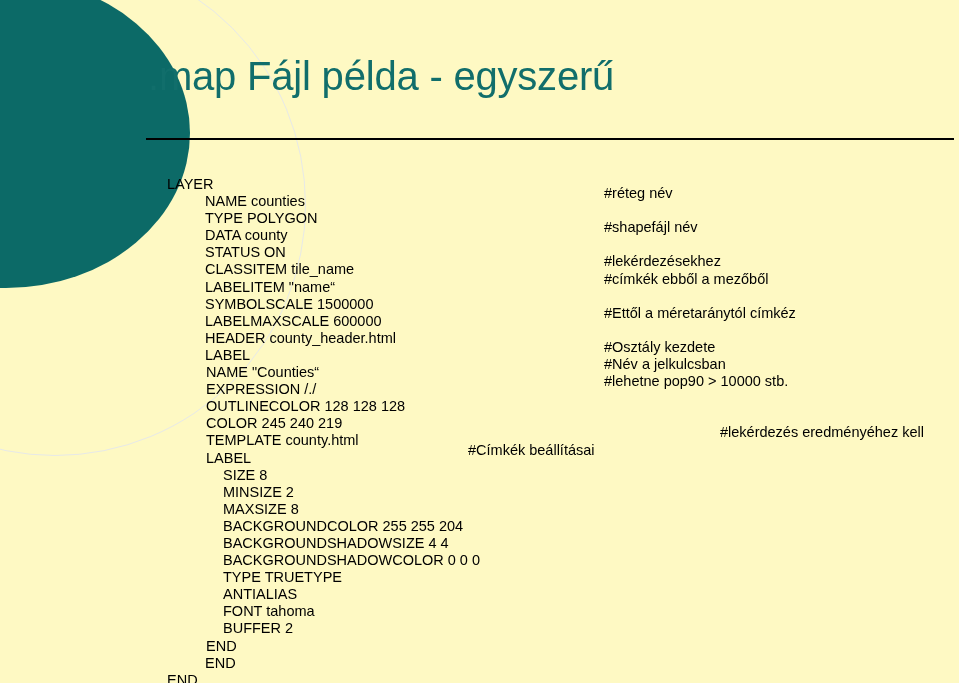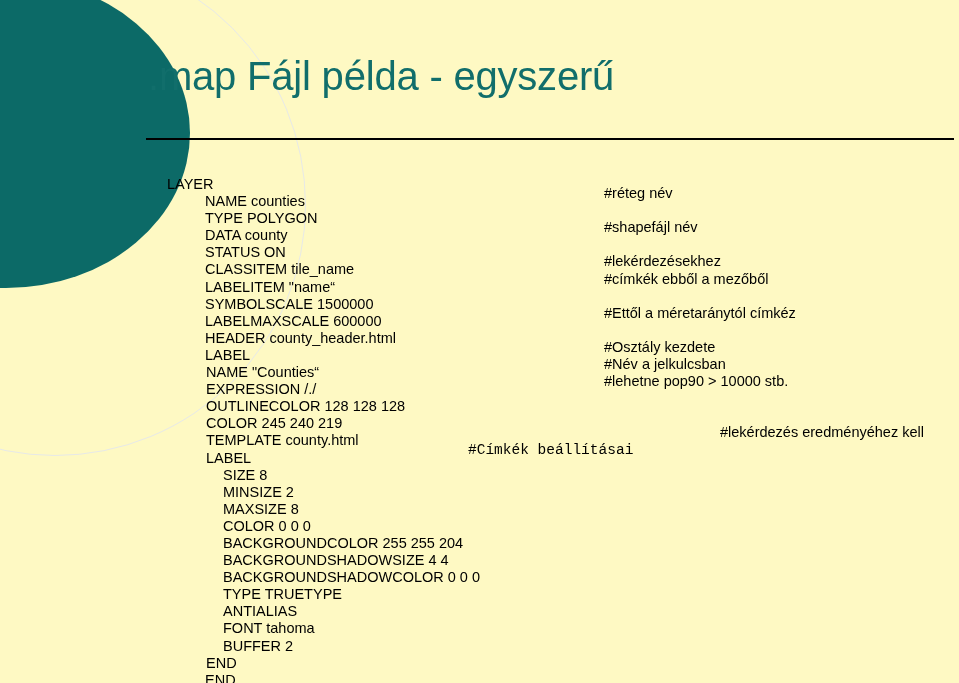--- a/index.html
+++ b/index.html
@@ -88,21 +88,21 @@
 
   
   .ind0 { left: 167px; }
   .ind1 { left: 189px; margin-left: 16px; }
   .ind2 { left: 206px; }
   .ind3 { left: 223px; }
 
   
   .cc-main { left: 604px; }
   .cc-a    { left: 720px; }
-  .cc-b    { left: 468px; font-family: Liberation Mono, monospace; }
+  .cc-b    { left: 468px; }
 </style>
 </head>
 <body>
 
 <div id="slide">
 
   <div class="deco-arc"></div>
   <div class="deco-circle"></div>
 
   <div id="title">.map Fájl példa - egyszerű</div>
@@ -122,21 +122,20 @@
       <div class="code-line"><span class="code-text ind1">LABEL</span><span class="comment-text cc-main">#Osztály kezdete</span></div>
       <div class="code-line"><span class="code-text ind2">NAME "Counties“</span><span class="comment-text cc-main">#Név a jelkulcsban</span></div>
       <div class="code-line"><span class="code-text ind2">EXPRESSION /./</span><span class="comment-text cc-main">#lehetne pop90 &gt; 10000 stb.</span></div>
       <div class="code-line"><span class="code-text ind2">OUTLINECOLOR 128 128 128</span></div>
       <div class="code-line"><span class="code-text ind2">COLOR 245 240 219</span></div>
       <div class="code-line"><span class="code-text ind2">TEMPLATE county.html</span><span class="comment-text cc-a">#lekérdezés eredményéhez kell</span></div>
       <div class="code-line"><span class="code-text ind2">LABEL</span><span class="comment-text cc-b">#Címkék beállításai</span></div>
       <div class="code-line"><span class="code-text ind3">SIZE 8</span></div>
       <div class="code-line"><span class="code-text ind3">MINSIZE 2</span></div>
       <div class="code-line"><span class="code-text ind3">MAXSIZE 8</span></div>
-      <div class="code-line"><span class="code-text ind3">COLOR 0 0 0</span></div>
       <div class="code-line"><span class="code-text ind3">BACKGROUNDCOLOR 255 255 204</span></div>
       <div class="code-line"><span class="code-text ind3">BACKGROUNDSHADOWSIZE 4 4</span></div>
       <div class="code-line"><span class="code-text ind3">BACKGROUNDSHADOWCOLOR 0 0 0</span></div>
       <div class="code-line"><span class="code-text ind3">TYPE TRUETYPE</span></div>
       <div class="code-line"><span class="code-text ind3">ANTIALIAS</span></div>
       <div class="code-line"><span class="code-text ind3">FONT tahoma</span></div>
       <div class="code-line"><span class="code-text ind3">BUFFER 2</span></div>
       <div class="code-line"><span class="code-text ind2">END</span></div>
       <div class="code-line"><span class="code-text ind1">END</span></div>
       <div class="code-line"><span class="code-text ind0">END</span></div>

